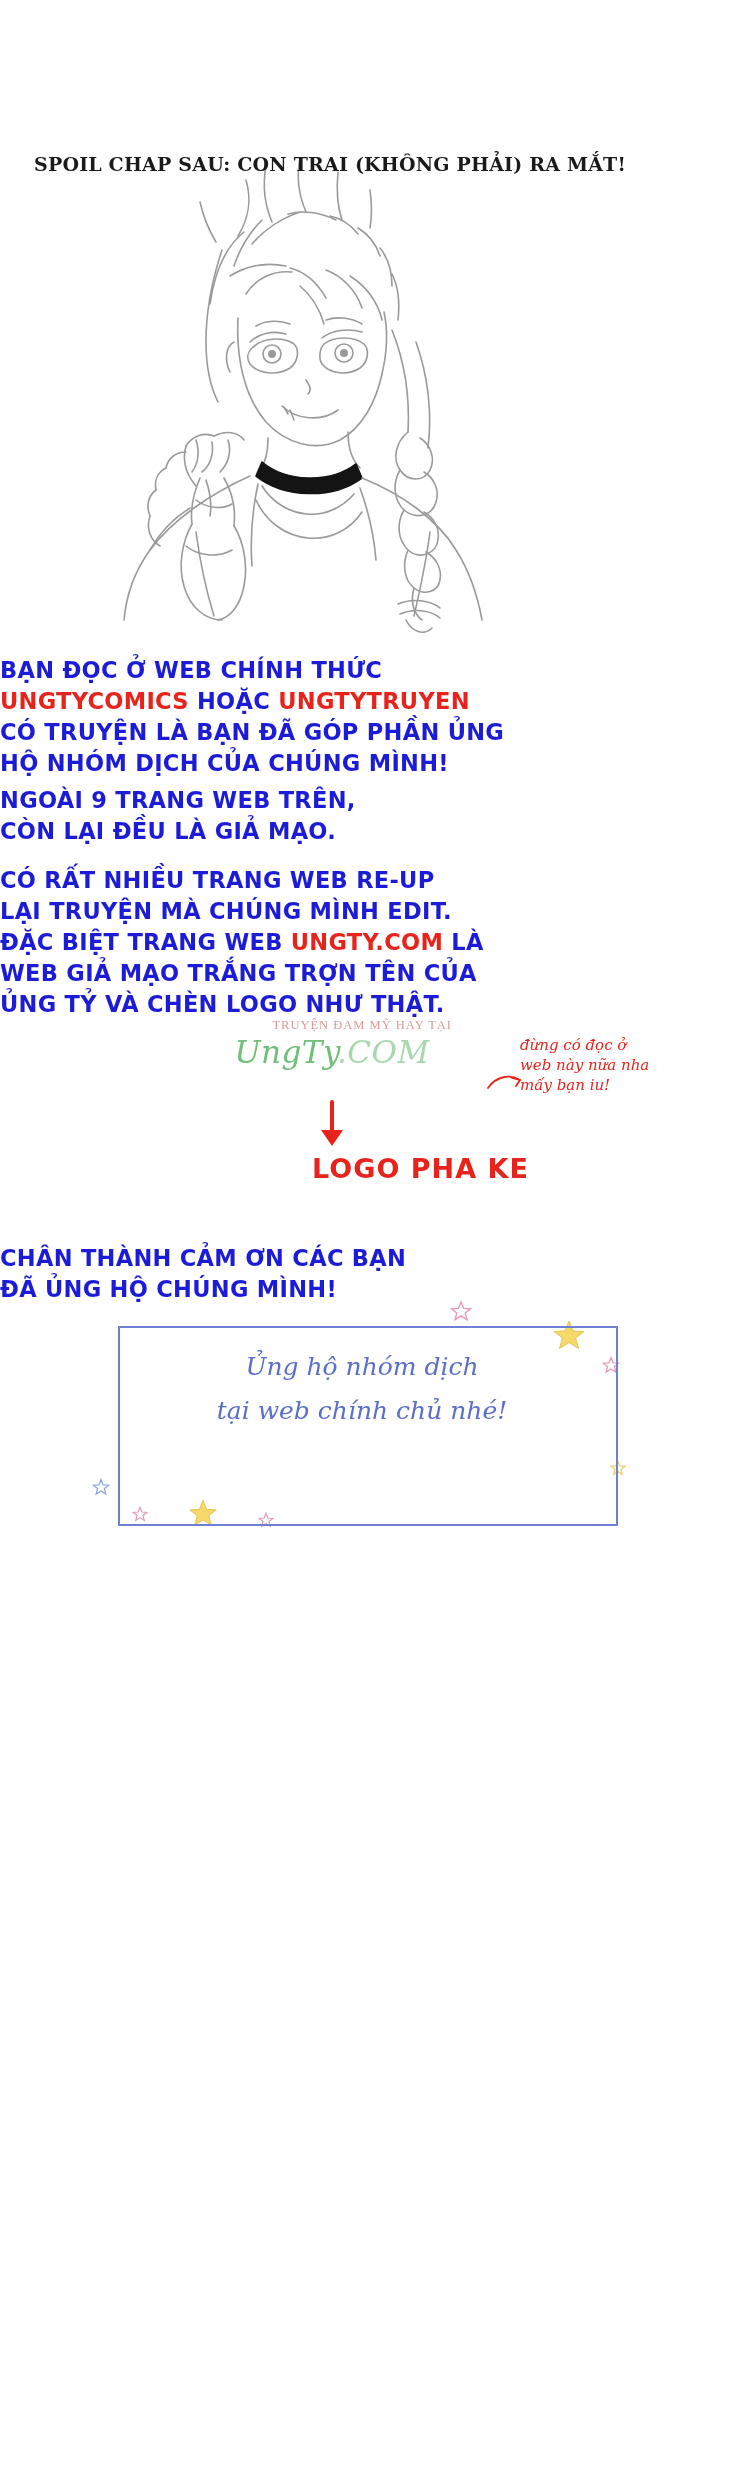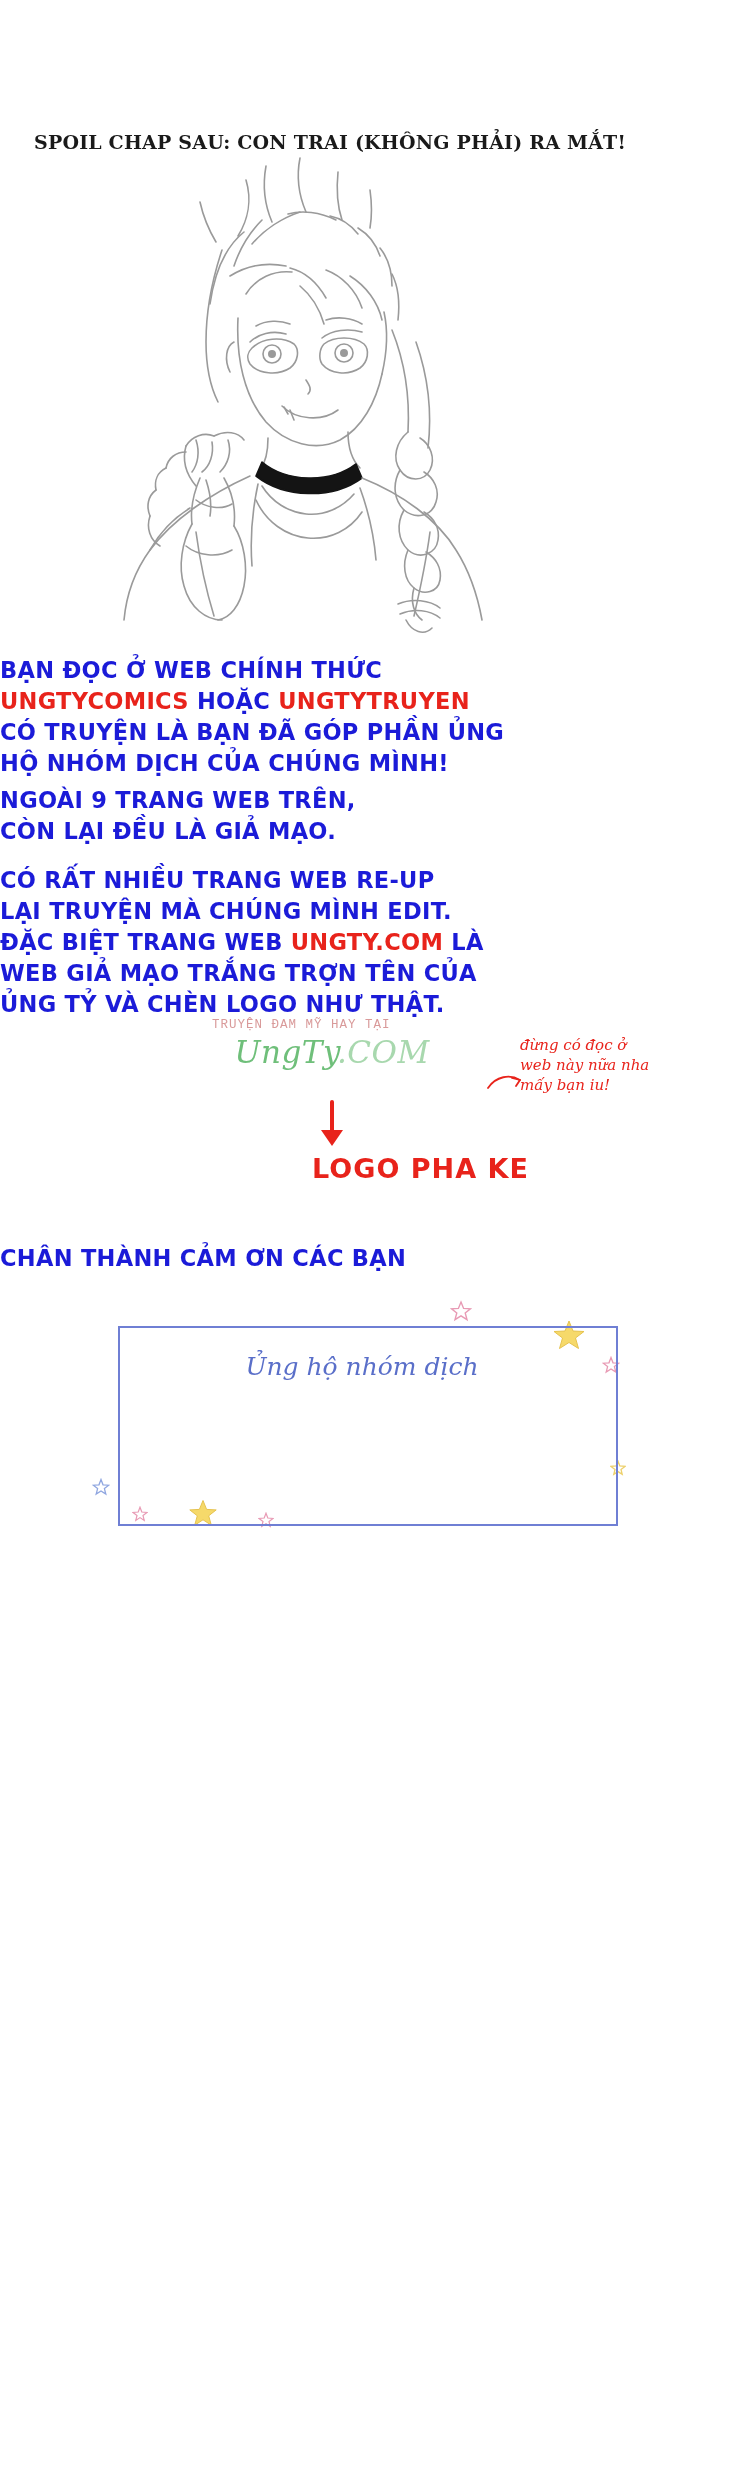--- a/index.html
+++ b/index.html
@@ -18,21 +18,21 @@
     position: relative;
     width: 755px;
     height: 2473px;
     background: #ffffff;
     overflow: hidden;
   }
 
   
   .spoil-banner {
     position: absolute;
-    top: 131px;
+    top: 153px;
     left: 0;
     width: 660px;
     text-align: center;
     font-family: "DejaVu Serif", serif;
     font-weight: bold;
     font-size: 19px;
     letter-spacing: 0.2px;
     color: #1a1a1a;
     z-index: 5;
   }
@@ -78,22 +78,22 @@
     top: 1018px;
     left: 0;
     width: 755px;
     height: 90px;
   }
   .fake-logo-top {
     position: absolute;
     top: 0;
     left: 212px;
     width: 240px;
-    text-align: left;
-    font-family: Liberation Mono, monospace;
+    text-align: right;
+    font-family: Liberation Serif, serif;
     font-size: 12.5px;
     letter-spacing: 1px;
     color: #d99a9a;
   }
   .fake-logo-main {
     position: absolute;
     top: 16px;
     left: 212px;
     width: 240px;
     text-align: center;
@@ -353,20 +353,21 @@
     <svg viewBox="0 0 30 50" xmlns="http://www.w3.org/2000/svg">
       <path d="M15 2 L15 36" stroke="#e8231b" stroke-width="4" stroke-linecap="round" fill="none"></path>
       <path d="M15 46 L4 30 L26 30 Z" fill="#e8231b"></path>
     </svg>
   </div>
 
   <div class="logo-pha-ke">LOGO PHA KE</div>
 
   <div class="msg-block block4">
     <div>CHÂN THÀNH CẢM ƠN CÁC BẠN</div>
+    <div>ĐÃ ỦNG HỘ CHÚNG MÌNH!</div>
   </div>
 
   <div class="deco" style="top:1318px; left:552px;">
     <svg width="34" height="34" viewBox="0 0 34 34" xmlns="http://www.w3.org/2000/svg">
       <path d="M17 3 L21 13 L32 13.5 L23.5 20 L26.5 30.5 L17 24.5 L7.5 30.5 L10.5 20 L2 13.5 L13 13 Z" fill="#f6d96a" stroke="#e6c34f" stroke-width="1"></path>
     </svg>
   </div>
   <div class="deco" style="top:1300px; left:450px;">
     <svg width="22" height="22" viewBox="0 0 22 22" xmlns="http://www.w3.org/2000/svg">
       <path d="M11 2 L13.6 8.4 L20.5 8.8 L15.2 13 L17 19.6 L11 15.8 L5 19.6 L6.8 13 L1.5 8.8 L8.4 8.4 Z" fill="none" stroke="#e89ab4" stroke-width="1.4"></path>
@@ -399,16 +400,17 @@
   </div>
   <div class="deco" style="top:1460px; left:610px;">
     <svg width="16" height="16" viewBox="0 0 16 16" xmlns="http://www.w3.org/2000/svg">
       <path d="M8 1.2 L9.8 6 L15 6.4 L11 9.4 L12.2 14.4 L8 11.6 L3.8 14.4 L5 9.4 L1 6.4 L6.2 6 Z" fill="none" stroke="#edd06a" stroke-width="1.3"></path>
     </svg>
   </div>
 
   <div class="support-box"></div>
   <div class="support-text">
     <div>Ủng hộ nhóm dịch</div>
+    <div>tại web chính chủ nhé!</div>
   </div>
 
   <div class="fade-bottom"></div>
 </div>
 
 </body></html>

